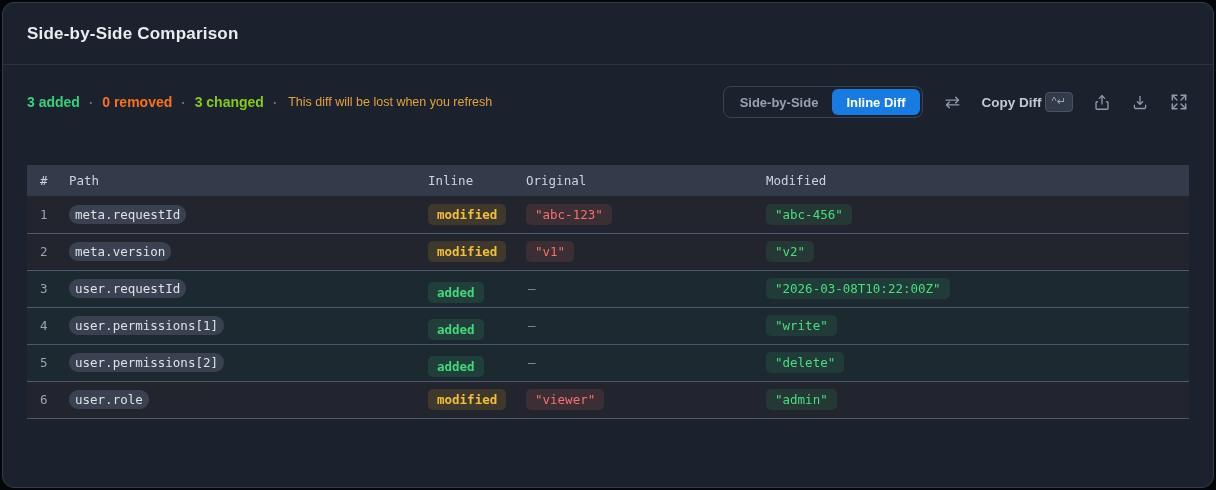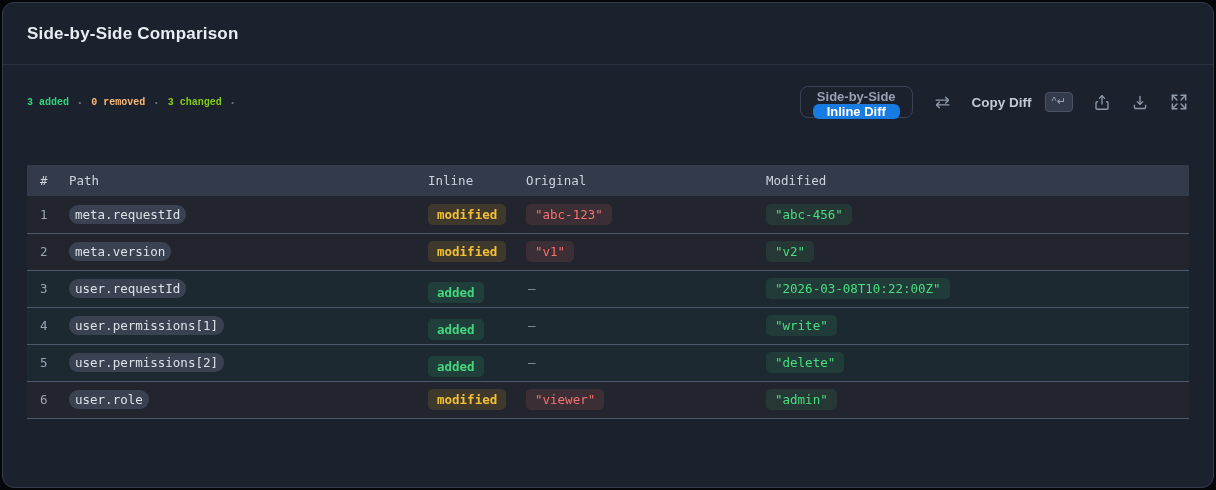--- a/index.html
+++ b/index.html
@@ -38,35 +38,34 @@
   
   .toolbar {
     height: 74px;
     flex: 0 0 74px;
     display: flex;
     align-items: center;
     justify-content: space-between;
     padding: 0 24px;
   }
   .stats { display: flex; align-items: center; gap: 9px; white-space: nowrap; }
-  .stat { font-size: 10px; font-weight: bold; font-family: Liberation Mono, monospace; }
+  .stat { font-size: 14px; font-weight: bold; }
   .stat-added   { color: #34d27b; }
-  .stat-removed { color: #fdba74; }
+  .stat-removed { color: #f97316; }
   .stat-changed { color: #84cc16; }
   .stat-dot { color: #6b7382; font-size: 13px; font-weight: bold; }
   .stat-note { color: #e2a43a; font-size: 12.5px; font-weight: normal; margin-left: 2px; }
   .controls { display: flex; align-items: center; gap: 20px; }
   .seg {
     display: flex;
     align-items: center;
     border: 1px solid #3a4356;
     border-radius: 8px;
     padding: 2px;
     height: 32px;
-    flex-direction: column;
   }
   .seg-btn {
     background: transparent;
     border: none;
     color: #98a1b2;
     font-family: "Liberation Sans", sans-serif;
     font-size: 13px;
     font-weight: bold;
     padding: 0 14px;
     height: 26px;
@@ -87,21 +86,21 @@
     display: flex;
     align-items: center;
   }
   .icon-btn svg { display: block; }
   .copy-btn {
     background: transparent;
     border: none;
     cursor: pointer;
     display: flex;
     align-items: center;
-    gap: 13px;
+    gap: 3px;
     color: #c2cad6;
     font-family: "Liberation Sans", sans-serif;
     font-size: 13.5px;
     font-weight: bold;
   }
   .kbd {
     background: #333b4a;
     border: 1px solid #4a5364;
     border-radius: 4px;
     color: #9aa6b8;
@@ -204,20 +203,21 @@
   </div>
 
   <div class="toolbar">
     <div class="stats">
       <span class="stat stat-added">3 added</span>
       <span class="stat-dot">·</span>
       <span class="stat stat-removed">0 removed</span>
       <span class="stat-dot">·</span>
       <span class="stat stat-changed">3 changed</span>
       <span class="stat-dot">·</span>
+      <span class="stat-note">This diff will be lost when you refresh</span>
     </div>
 
     <div class="controls">
       <div class="seg">
         <button class="seg-btn">Side-by-Side</button>
         <button class="seg-btn active">Inline Diff</button>
       </div>
 
       <button class="icon-btn" title="">
         <span>

